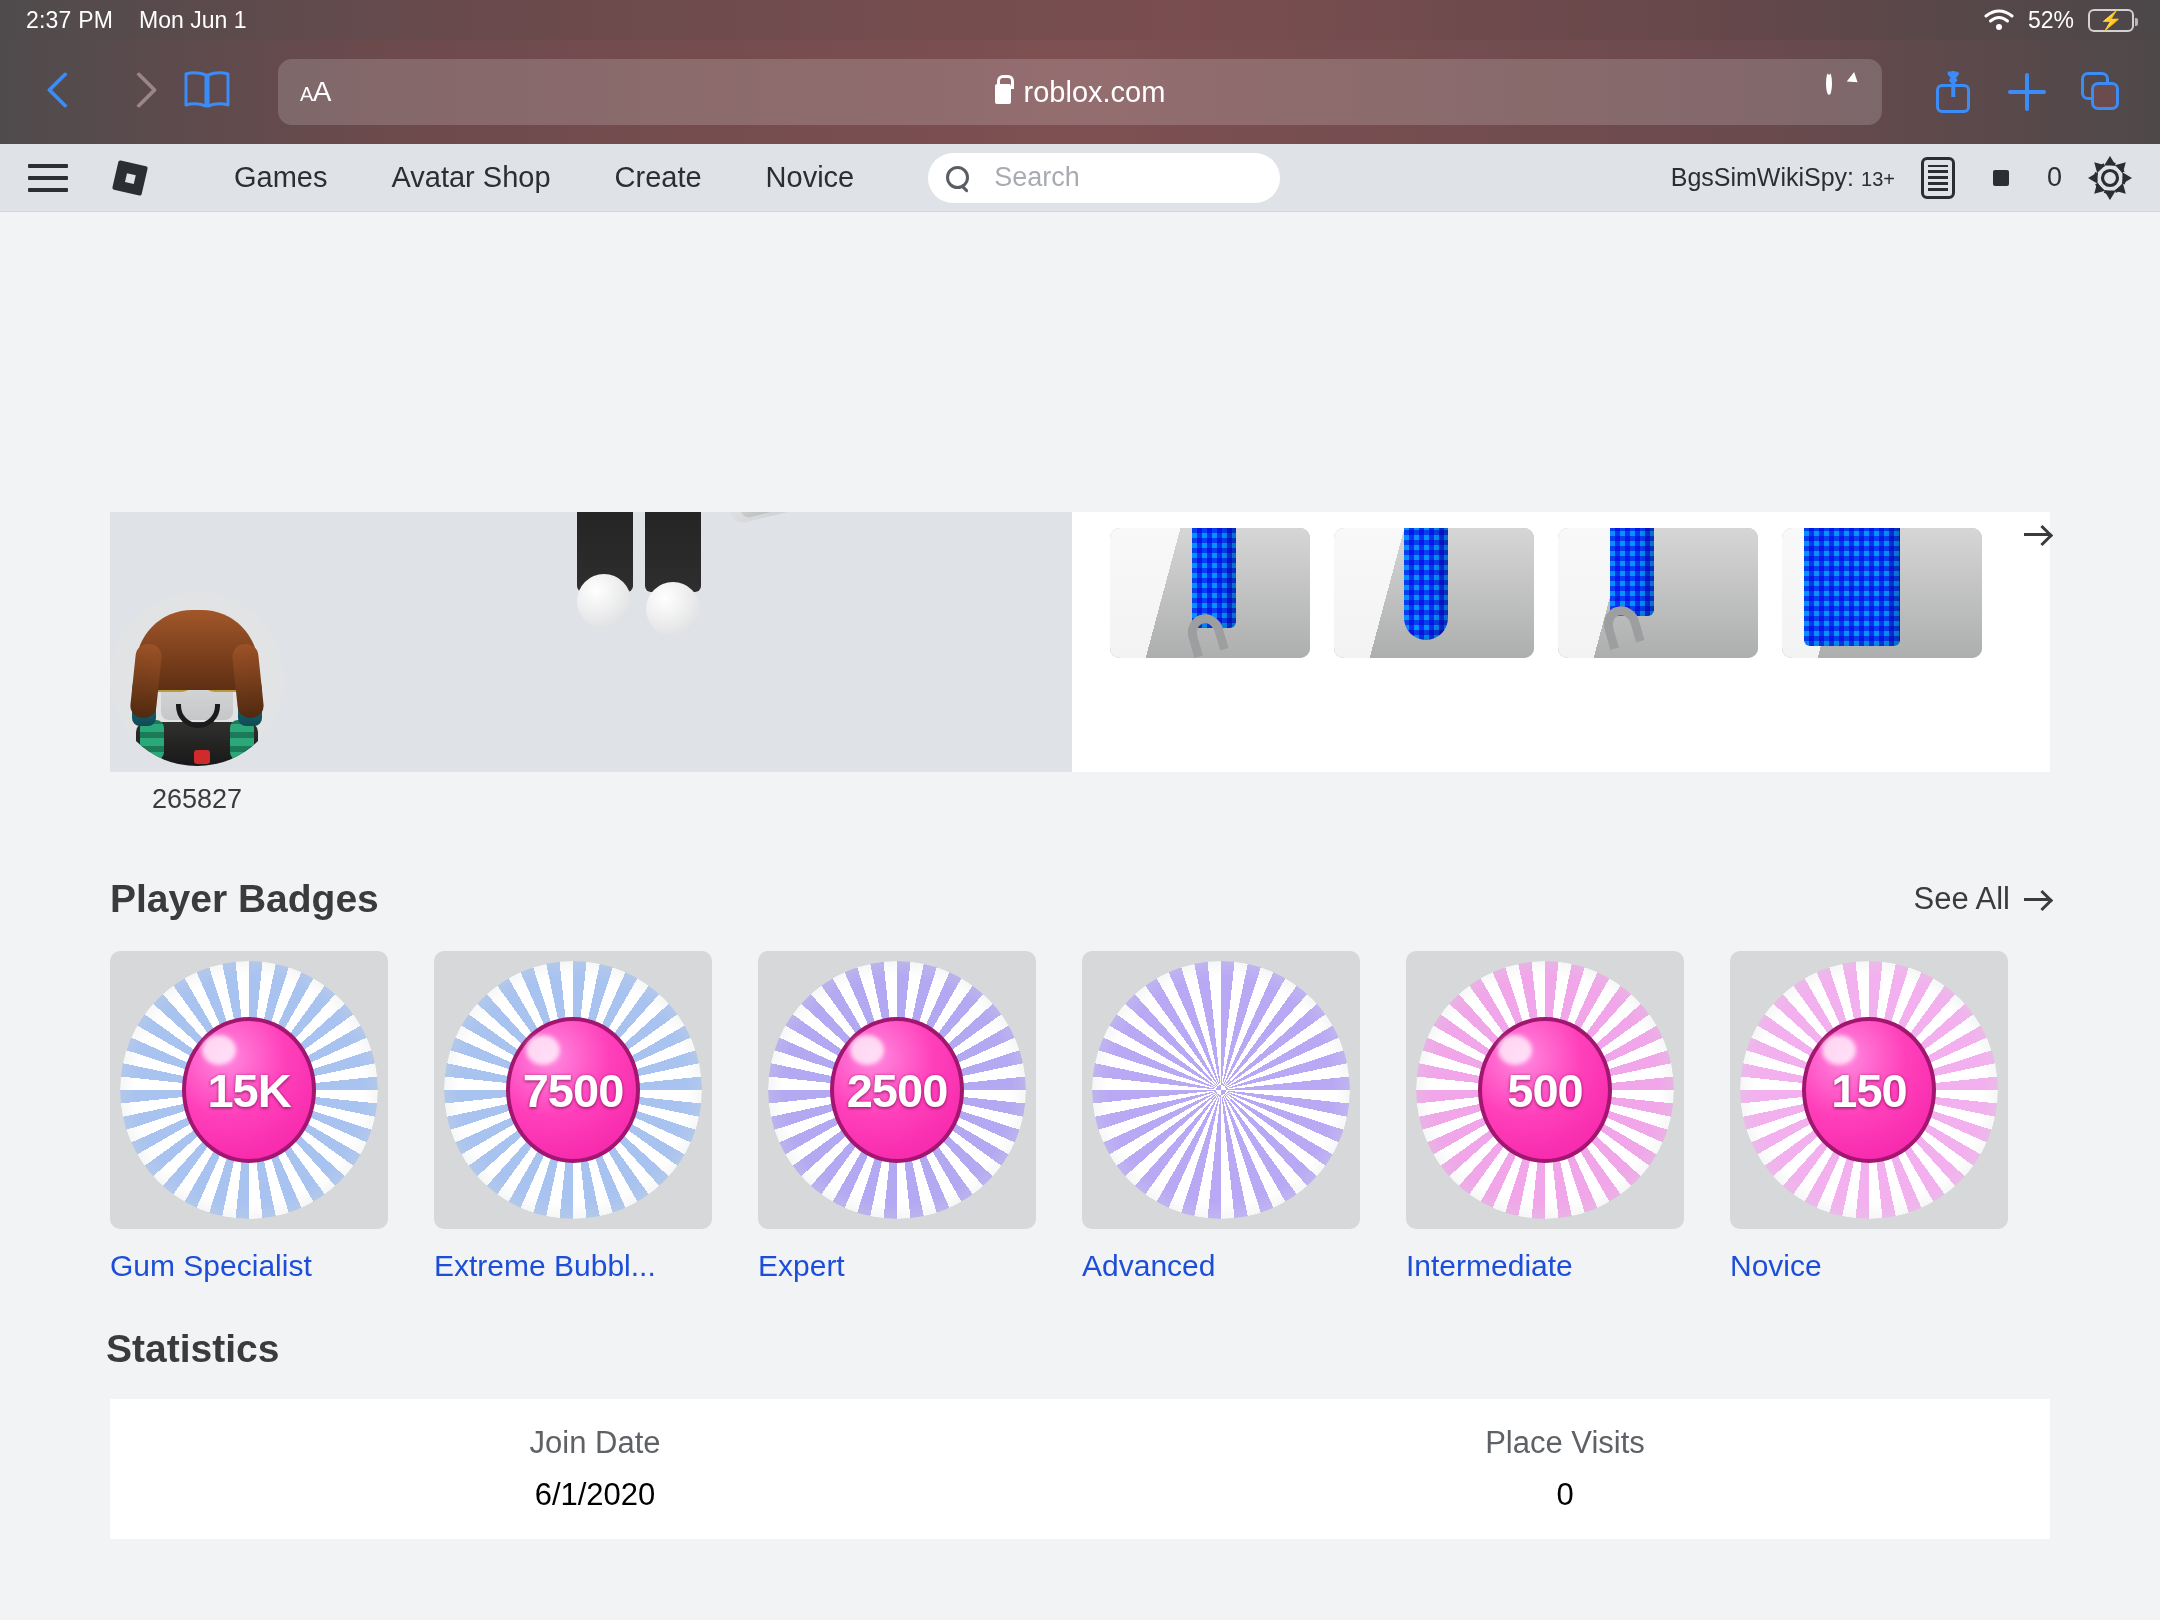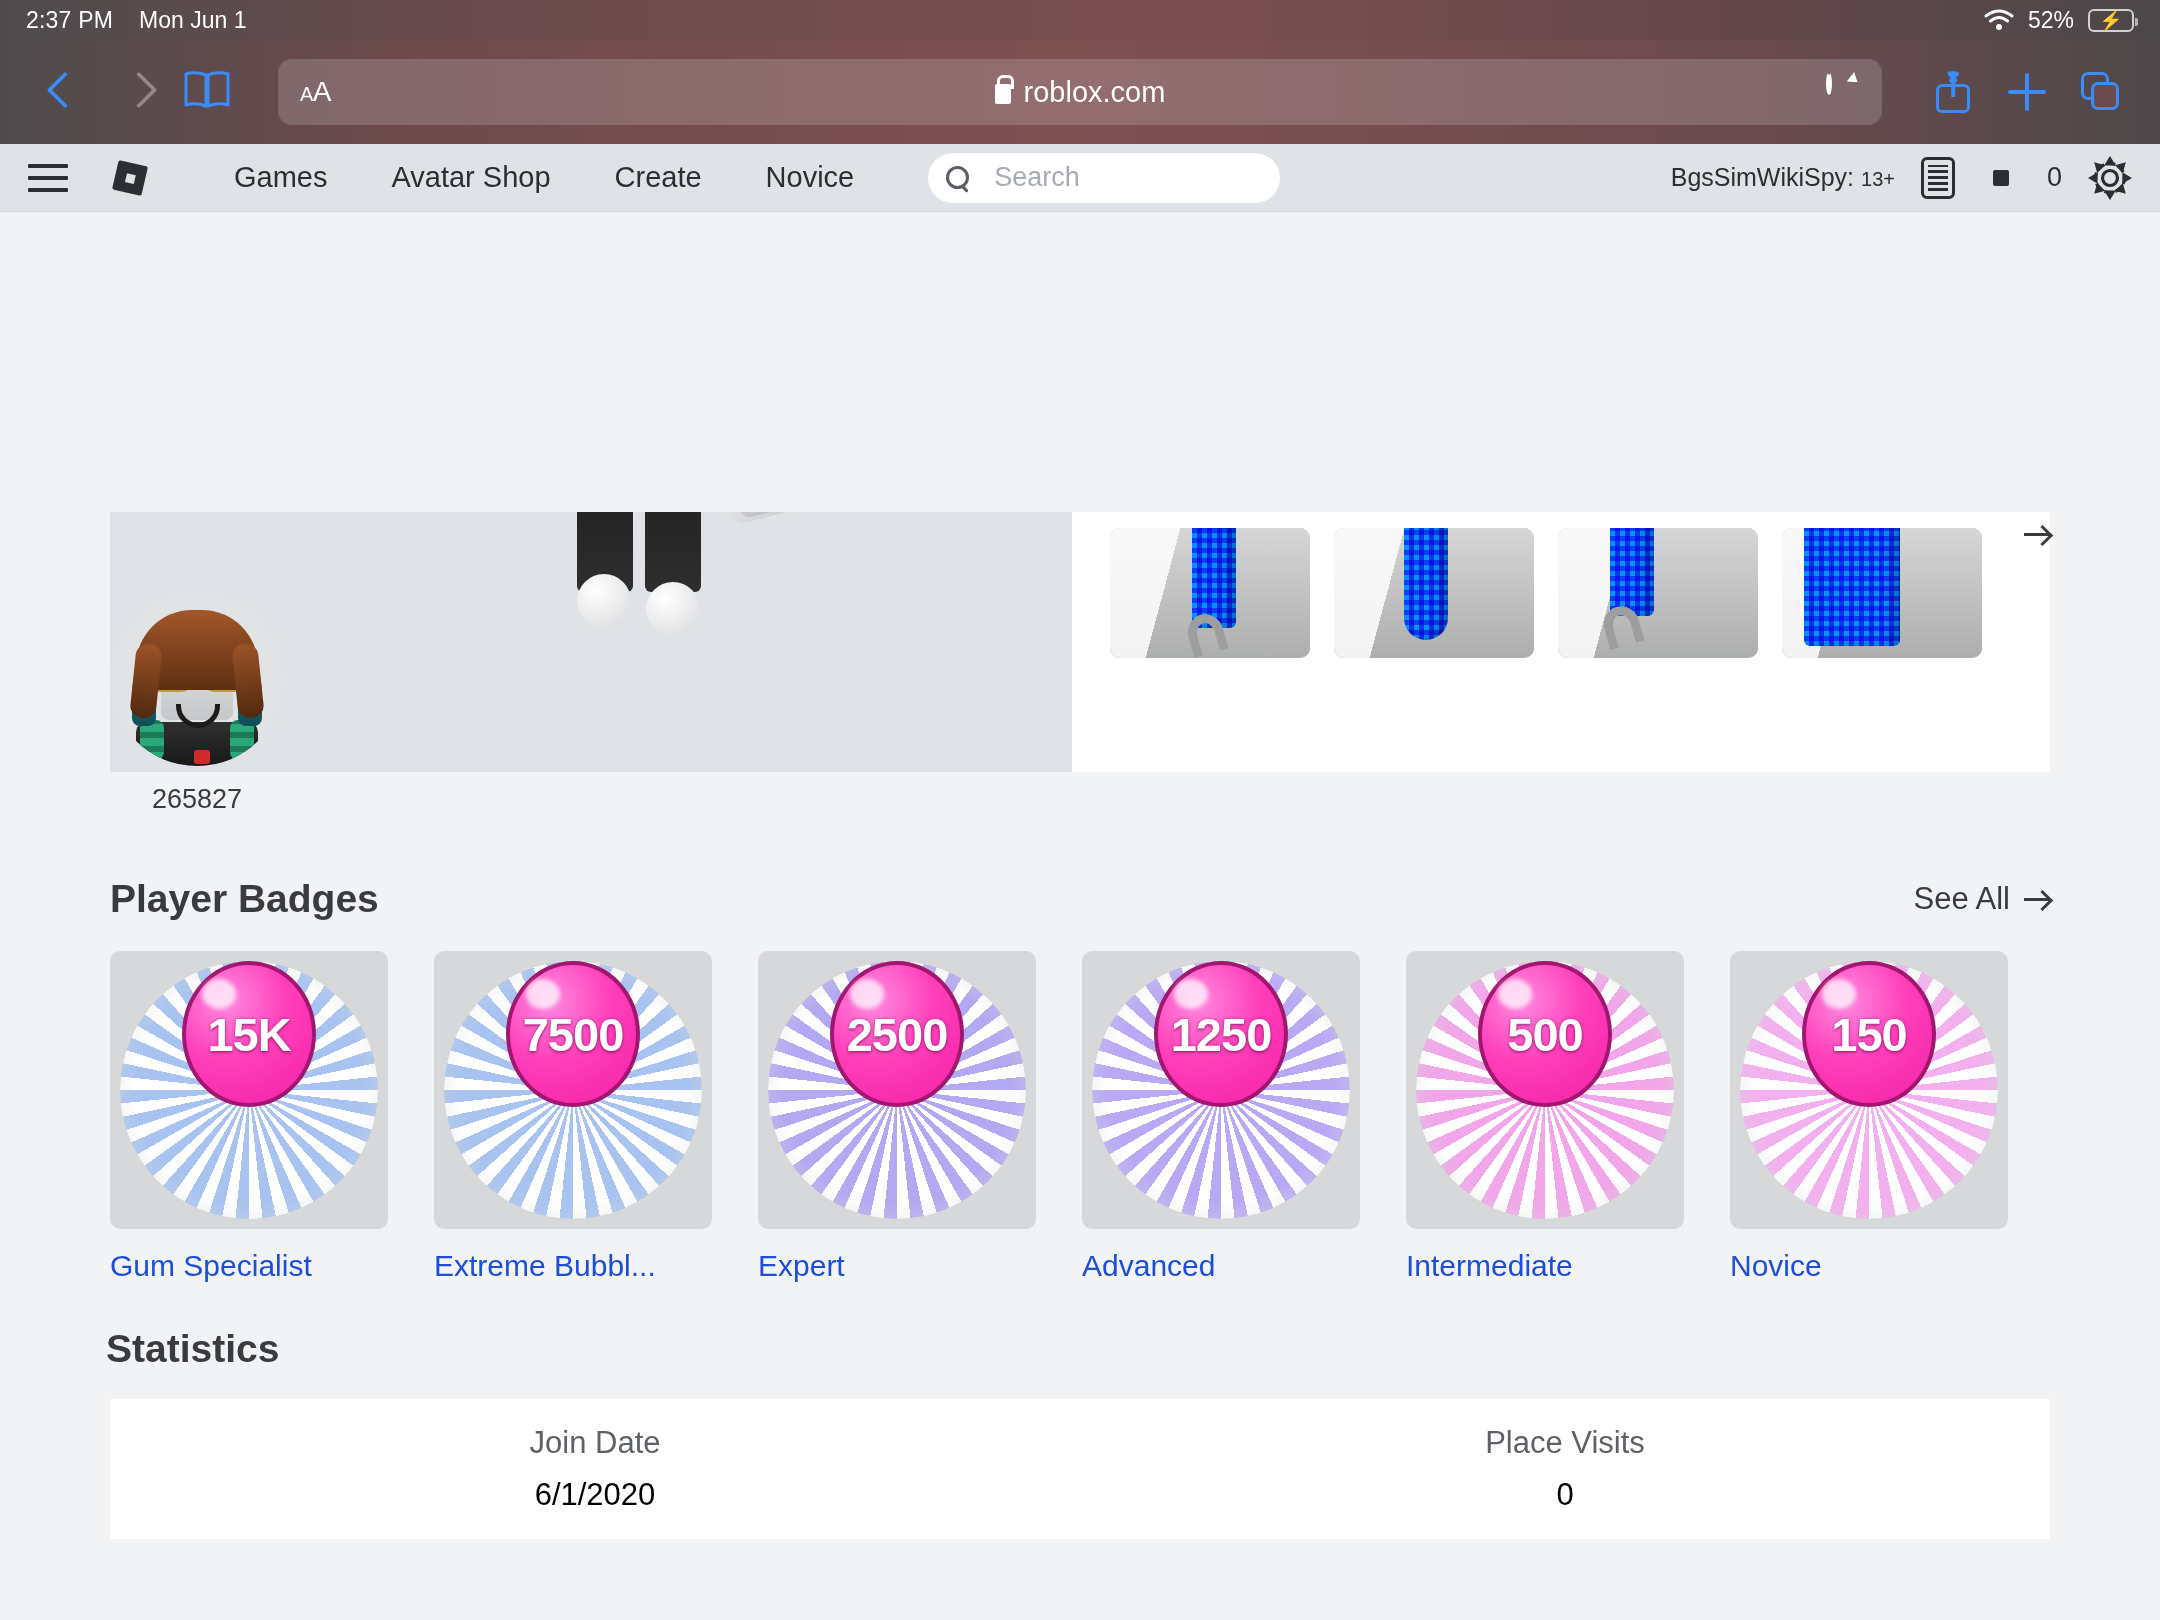--- a/index.html
+++ b/index.html
@@ -355,21 +355,21 @@
     display: flex; gap: 46px;
   }
   .badge { width: 278px; }
   .badge-tile {
     width: 278px; height: 278px; background: #d6d8da; border-radius: 10px;
     display: flex; align-items: center; justify-content: center; overflow: hidden;
   }
   .badge-art {
     width: 258px; height: 258px; border-radius: 50%;
     position: relative;
-    display: flex; align-items: flex-start; justify-content: center;
+    display: flex; align-items: center; justify-content: center;
   }
   .rays {
     position: absolute; inset: 0; border-radius: 50%;
   }
   .badge-oval {
     position: relative; z-index: 2;
     width: 134px; height: 146px; border-radius: 50%;
     background: radial-gradient(circle at 32% 26%, #ff8ae0 0%, #ff3fba 45%, #f21fa6 100%);
     border: 4px solid #a1176f;
     display: flex; align-items: center; justify-content: center;
@@ -633,23 +633,20 @@
           </span>
         </div>
       </div>
       <div class="badge-label">Expert</div>
     </div>
 
     <div class="badge">
       <div class="badge-tile">
         <div class="badge-art">
           <span class="rays" style="background: conic-gradient(rgb(185, 169, 245) 0deg, rgb(185, 169, 245) 6deg, rgb(255, 255, 255) 6deg, rgb(255, 255, 255) 12deg, rgb(185, 169, 245) 12deg, rgb(185, 169, 245) 18deg, rgb(255, 255, 255) 18deg, rgb(255, 255, 255) 24deg, rgb(185, 169, 245) 24deg, rgb(185, 169, 245) 30deg, rgb(255, 255, 255) 30deg, rgb(255, 255, 255) 36deg, rgb(185, 169, 245) 36deg, rgb(185, 169, 245) 42deg, rgb(255, 255, 255) 42deg, rgb(255, 255, 255) 48deg, rgb(185, 169, 245) 48deg, rgb(185, 169, 245) 54deg, rgb(255, 255, 255) 54deg, rgb(255, 255, 255) 60deg, rgb(185, 169, 245) 60deg, rgb(185, 169, 245) 66deg, rgb(255, 255, 255) 66deg, rgb(255, 255, 255) 72deg, rgb(185, 169, 245) 72deg, rgb(185, 169, 245) 78deg, rgb(255, 255, 255) 78deg, rgb(255, 255, 255) 84deg, rgb(185, 169, 245) 84deg, rgb(185, 169, 245) 90deg, rgb(255, 255, 255) 90deg, rgb(255, 255, 255) 96deg, rgb(185, 169, 245) 96deg, rgb(185, 169, 245) 102deg, rgb(255, 255, 255) 102deg, rgb(255, 255, 255) 108deg, rgb(185, 169, 245) 108deg, rgb(185, 169, 245) 114deg, rgb(255, 255, 255) 114deg, rgb(255, 255, 255) 120deg, rgb(185, 169, 245) 120deg, rgb(185, 169, 245) 126deg, rgb(255, 255, 255) 126deg, rgb(255, 255, 255) 132deg, rgb(185, 169, 245) 132deg, rgb(185, 169, 245) 138deg, rgb(255, 255, 255) 138deg, rgb(255, 255, 255) 144deg, rgb(185, 169, 245) 144deg, rgb(185, 169, 245) 150deg, rgb(255, 255, 255) 150deg, rgb(255, 255, 255) 156deg, rgb(185, 169, 245) 156deg, rgb(185, 169, 245) 162deg, rgb(255, 255, 255) 162deg, rgb(255, 255, 255) 168deg, rgb(185, 169, 245) 168deg, rgb(185, 169, 245) 174deg, rgb(255, 255, 255) 174deg, rgb(255, 255, 255) 180deg, rgb(185, 169, 245) 180deg, rgb(185, 169, 245) 186deg, rgb(255, 255, 255) 186deg, rgb(255, 255, 255) 192deg, rgb(185, 169, 245) 192deg, rgb(185, 169, 245) 198deg, rgb(255, 255, 255) 198deg, rgb(255, 255, 255) 204deg, rgb(185, 169, 245) 204deg, rgb(185, 169, 245) 210deg, rgb(255, 255, 255) 210deg, rgb(255, 255, 255) 216deg, rgb(185, 169, 245) 216deg, rgb(185, 169, 245) 222deg, rgb(255, 255, 255) 222deg, rgb(255, 255, 255) 228deg, rgb(185, 169, 245) 228deg, rgb(185, 169, 245) 234deg, rgb(255, 255, 255) 234deg, rgb(255, 255, 255) 240deg, rgb(185, 169, 245) 240deg, rgb(185, 169, 245) 246deg, rgb(255, 255, 255) 246deg, rgb(255, 255, 255) 252deg, rgb(185, 169, 245) 252deg, rgb(185, 169, 245) 258deg, rgb(255, 255, 255) 258deg, rgb(255, 255, 255) 264deg, rgb(185, 169, 245) 264deg, rgb(185, 169, 245) 270deg, rgb(255, 255, 255) 270deg, rgb(255, 255, 255) 276deg, rgb(185, 169, 245) 276deg, rgb(185, 169, 245) 282deg, rgb(255, 255, 255) 282deg, rgb(255, 255, 255) 288deg, rgb(185, 169, 245) 288deg, rgb(185, 169, 245) 294deg, rgb(255, 255, 255) 294deg, rgb(255, 255, 255) 300deg, rgb(185, 169, 245) 300deg, rgb(185, 169, 245) 306deg, rgb(255, 255, 255) 306deg, rgb(255, 255, 255) 312deg, rgb(185, 169, 245) 312deg, rgb(185, 169, 245) 318deg, rgb(255, 255, 255) 318deg, rgb(255, 255, 255) 324deg, rgb(185, 169, 245) 324deg, rgb(185, 169, 245) 330deg, rgb(255, 255, 255) 330deg, rgb(255, 255, 255) 336deg, rgb(185, 169, 245) 336deg, rgb(185, 169, 245) 342deg, rgb(255, 255, 255) 342deg, rgb(255, 255, 255) 348deg, rgb(185, 169, 245) 348deg, rgb(185, 169, 245) 354deg, rgb(255, 255, 255) 354deg, rgb(255, 255, 255) 360deg); mask-image: radial-gradient(circle, rgb(0, 0, 0) 62%, rgba(0, 0, 0, 0) 99%);"></span>
-          <span class="badge-oval">
-            <span class="badge-num">1250</span>
-          </span>
         </div>
       </div>
       <div class="badge-label">Advanced</div>
     </div>
 
     <div class="badge">
       <div class="badge-tile">
         <div class="badge-art">
           <span class="rays" style="background: conic-gradient(rgb(240, 166, 232) 0deg, rgb(240, 166, 232) 6deg, rgb(255, 255, 255) 6deg, rgb(255, 255, 255) 12deg, rgb(240, 166, 232) 12deg, rgb(240, 166, 232) 18deg, rgb(255, 255, 255) 18deg, rgb(255, 255, 255) 24deg, rgb(240, 166, 232) 24deg, rgb(240, 166, 232) 30deg, rgb(255, 255, 255) 30deg, rgb(255, 255, 255) 36deg, rgb(240, 166, 232) 36deg, rgb(240, 166, 232) 42deg, rgb(255, 255, 255) 42deg, rgb(255, 255, 255) 48deg, rgb(240, 166, 232) 48deg, rgb(240, 166, 232) 54deg, rgb(255, 255, 255) 54deg, rgb(255, 255, 255) 60deg, rgb(240, 166, 232) 60deg, rgb(240, 166, 232) 66deg, rgb(255, 255, 255) 66deg, rgb(255, 255, 255) 72deg, rgb(240, 166, 232) 72deg, rgb(240, 166, 232) 78deg, rgb(255, 255, 255) 78deg, rgb(255, 255, 255) 84deg, rgb(240, 166, 232) 84deg, rgb(240, 166, 232) 90deg, rgb(255, 255, 255) 90deg, rgb(255, 255, 255) 96deg, rgb(240, 166, 232) 96deg, rgb(240, 166, 232) 102deg, rgb(255, 255, 255) 102deg, rgb(255, 255, 255) 108deg, rgb(240, 166, 232) 108deg, rgb(240, 166, 232) 114deg, rgb(255, 255, 255) 114deg, rgb(255, 255, 255) 120deg, rgb(240, 166, 232) 120deg, rgb(240, 166, 232) 126deg, rgb(255, 255, 255) 126deg, rgb(255, 255, 255) 132deg, rgb(240, 166, 232) 132deg, rgb(240, 166, 232) 138deg, rgb(255, 255, 255) 138deg, rgb(255, 255, 255) 144deg, rgb(240, 166, 232) 144deg, rgb(240, 166, 232) 150deg, rgb(255, 255, 255) 150deg, rgb(255, 255, 255) 156deg, rgb(240, 166, 232) 156deg, rgb(240, 166, 232) 162deg, rgb(255, 255, 255) 162deg, rgb(255, 255, 255) 168deg, rgb(240, 166, 232) 168deg, rgb(240, 166, 232) 174deg, rgb(255, 255, 255) 174deg, rgb(255, 255, 255) 180deg, rgb(240, 166, 232) 180deg, rgb(240, 166, 232) 186deg, rgb(255, 255, 255) 186deg, rgb(255, 255, 255) 192deg, rgb(240, 166, 232) 192deg, rgb(240, 166, 232) 198deg, rgb(255, 255, 255) 198deg, rgb(255, 255, 255) 204deg, rgb(240, 166, 232) 204deg, rgb(240, 166, 232) 210deg, rgb(255, 255, 255) 210deg, rgb(255, 255, 255) 216deg, rgb(240, 166, 232) 216deg, rgb(240, 166, 232) 222deg, rgb(255, 255, 255) 222deg, rgb(255, 255, 255) 228deg, rgb(240, 166, 232) 228deg, rgb(240, 166, 232) 234deg, rgb(255, 255, 255) 234deg, rgb(255, 255, 255) 240deg, rgb(240, 166, 232) 240deg, rgb(240, 166, 232) 246deg, rgb(255, 255, 255) 246deg, rgb(255, 255, 255) 252deg, rgb(240, 166, 232) 252deg, rgb(240, 166, 232) 258deg, rgb(255, 255, 255) 258deg, rgb(255, 255, 255) 264deg, rgb(240, 166, 232) 264deg, rgb(240, 166, 232) 270deg, rgb(255, 255, 255) 270deg, rgb(255, 255, 255) 276deg, rgb(240, 166, 232) 276deg, rgb(240, 166, 232) 282deg, rgb(255, 255, 255) 282deg, rgb(255, 255, 255) 288deg, rgb(240, 166, 232) 288deg, rgb(240, 166, 232) 294deg, rgb(255, 255, 255) 294deg, rgb(255, 255, 255) 300deg, rgb(240, 166, 232) 300deg, rgb(240, 166, 232) 306deg, rgb(255, 255, 255) 306deg, rgb(255, 255, 255) 312deg, rgb(240, 166, 232) 312deg, rgb(240, 166, 232) 318deg, rgb(255, 255, 255) 318deg, rgb(255, 255, 255) 324deg, rgb(240, 166, 232) 324deg, rgb(240, 166, 232) 330deg, rgb(255, 255, 255) 330deg, rgb(255, 255, 255) 336deg, rgb(240, 166, 232) 336deg, rgb(240, 166, 232) 342deg, rgb(255, 255, 255) 342deg, rgb(255, 255, 255) 348deg, rgb(240, 166, 232) 348deg, rgb(240, 166, 232) 354deg, rgb(255, 255, 255) 354deg, rgb(255, 255, 255) 360deg); mask-image: radial-gradient(circle, rgb(0, 0, 0) 62%, rgba(0, 0, 0, 0) 99%);"></span>
           <span class="badge-oval">

